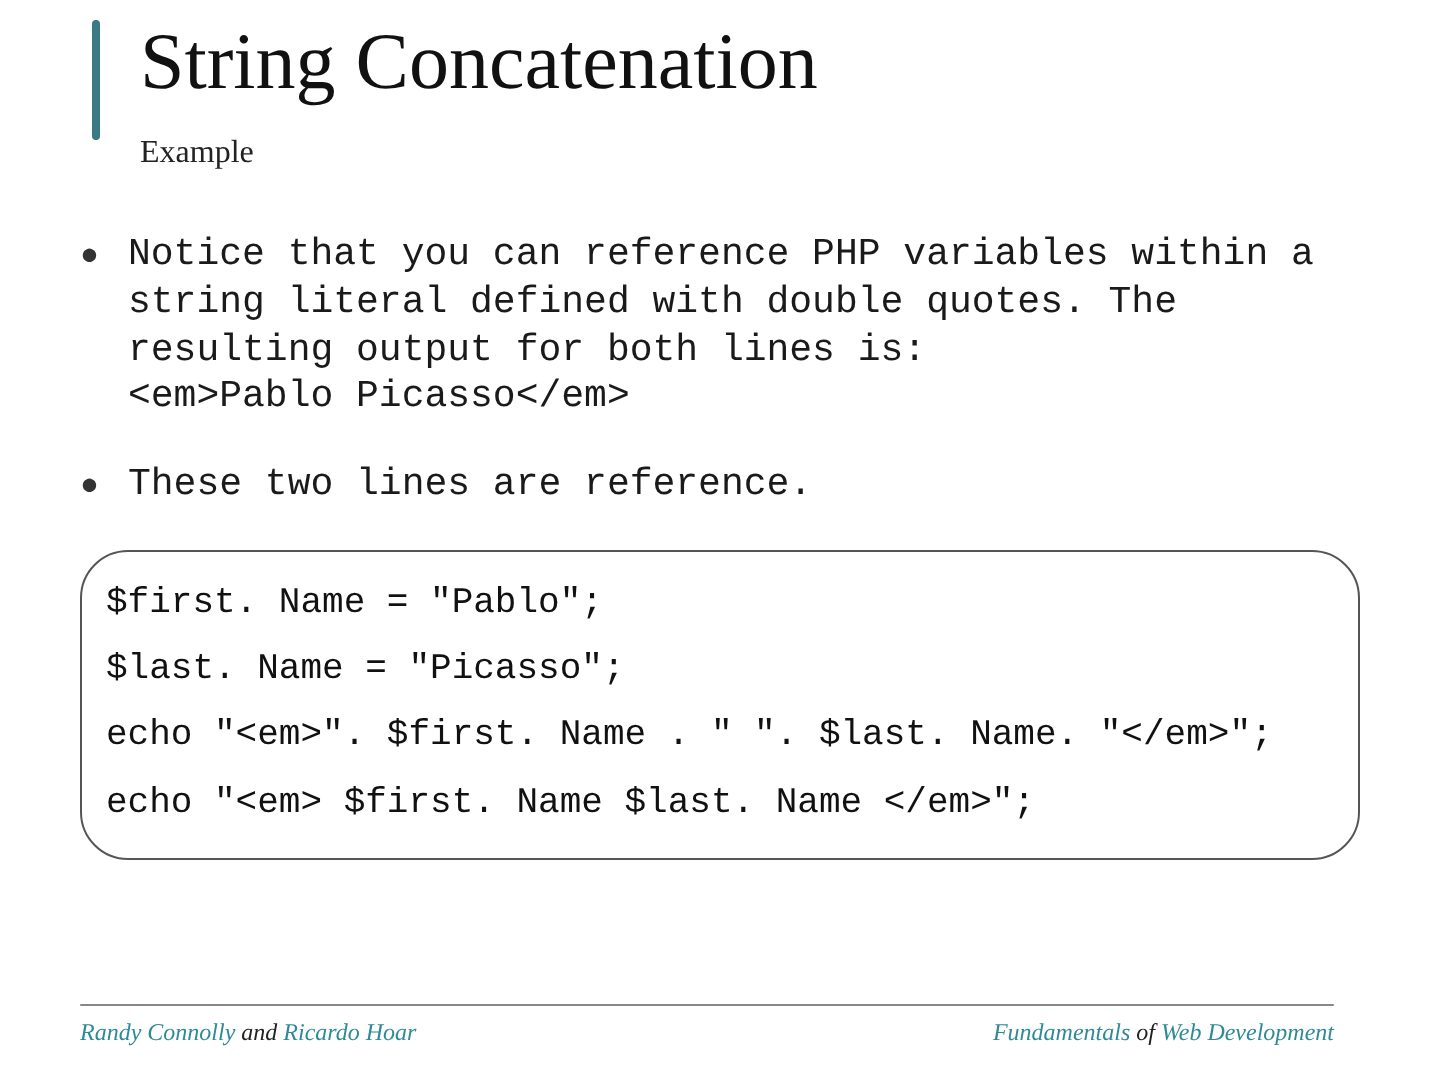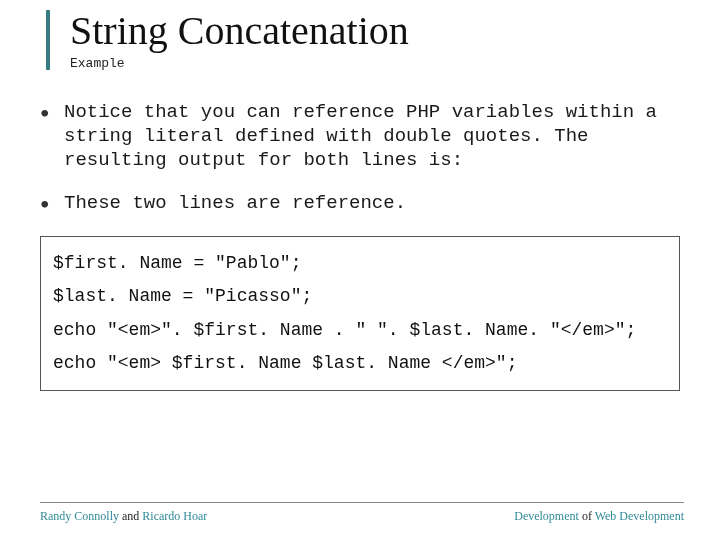--- a/index.html
+++ b/index.html
@@ -1,47 +1,48 @@
 <!DOCTYPE html>
 <html><head>
 <meta charset="utf-8">
 <style>
-  * { margin: 0; padding: 0; box-sizing: border-box; }
+  * { margin: 0; padding: 0; box-sizing: border-box; border-radius: 24px; }
   html, body { width: 720px; height: 540px; background: #fff; font-family: Calibri, "Segoe UI", Arial, sans-serif; color: #1a1a1a; }
   .slide { position: relative; width: 720px; height: 540px; padding: 10px 40px 0 40px; }
   .accent-bar { position: absolute; left: 46px; top: 10px; width: 4px; height: 60px; background: #3a7a84; }
   .title-block { margin-left: 30px; margin-top: 0; }
   .title { font-family: "Times New Roman", Georgia, serif; font-size: 40px; font-weight: 400; color: #111; line-height: 1.05; }
-  .subtitle { font-family: Liberation Mono, monospace; font-size: 13px; color: #222; margin-top: 4px; }
+  .subtitle { font-family: Liberation Serif, serif; font-size: 16px; color: #222; margin-top: 16px; }
   .body { margin-top: 30px; }
   .bullet { display: flex; margin-bottom: 20px; font-size: 19px; line-height: 1.25; color: #1a1a1a; }
   .bullet .dot { width: 24px; flex: 0 0 24px; color: #333; }
   .bullet .text { flex: 1; font-family: Liberation Mono, monospace; }
   .codebox { border: 1px solid #555; background: #fff; padding: 10px 12px; font-family: "Courier New", Courier, monospace; font-size: 18px; line-height: 1.85; color: #111; width: 640px; margin-left: 0; }
-  .footer { position: absolute; left: 40px; right: 36px; bottom: 16px; }
+  .footer { position: absolute; left: 40px; right: 53px; bottom: 16px; font-style: italic; }
   .foot-rule { border: none; border-top: 1px solid #888; margin-bottom: 6px; }
   .foot-row { display: flex; justify-content: space-between; font-family: "Times New Roman", Georgia, serif; font-size: 12px; color: #222; }
   .foot-left .hl, .foot-right .hl { color: #2f8a97; }
 </style>
 </head>
 <body>
 
 <div class="slide">
   <div class="accent-bar"></div>
 
   <div class="title-block">
     <div class="title">String Concatenation</div>
     <div class="subtitle">Example</div>
   </div>
 
   <div class="body">
     <div class="bullet">
       <div class="dot">•</div>
       <div class="text">
         <span>Notice that you can reference PHP variables within a string literal defined with double quotes. The resulting output for both lines is:</span><br>
+        <span>&lt;em&gt;Pablo Picasso&lt;/em&gt;</span>
       </div>
     </div>
 
     <div class="bullet">
       <div class="dot">•</div>
       <div class="text">These two lines are reference.</div>
     </div>
 
     <div class="codebox">
       <div>$first. Name = "Pablo";</div>
@@ -51,17 +52,17 @@
     </div>
   </div>
 
   <div class="footer">
     <hr class="foot-rule">
     <div class="foot-row">
       <div class="foot-left">
         <span class="hl">Randy Connolly</span><span> and </span><span class="hl">Ricardo Hoar</span>
       </div>
       <div class="foot-right">
-        <span class="hl">Development</span><span> of </span><span class="hl">Web Development</span>
+        <span class="hl">Fundamentals</span><span> of </span><span class="hl">Web Development</span>
       </div>
     </div>
   </div>
 </div>
 
 </body></html>

